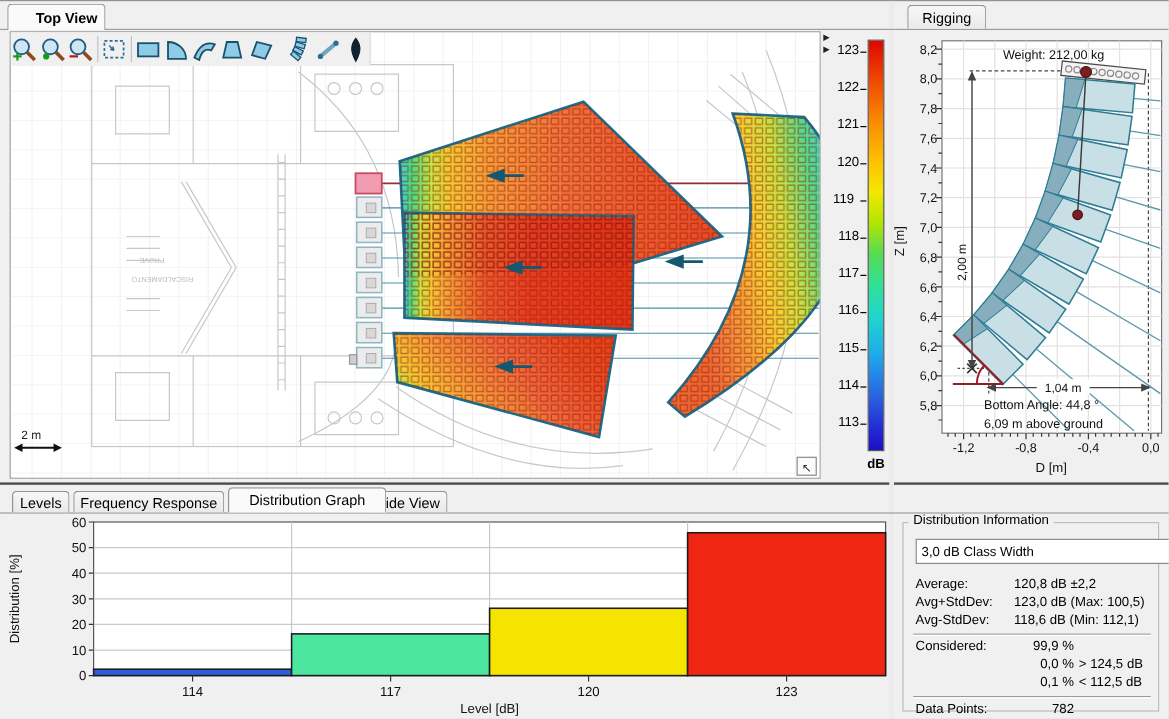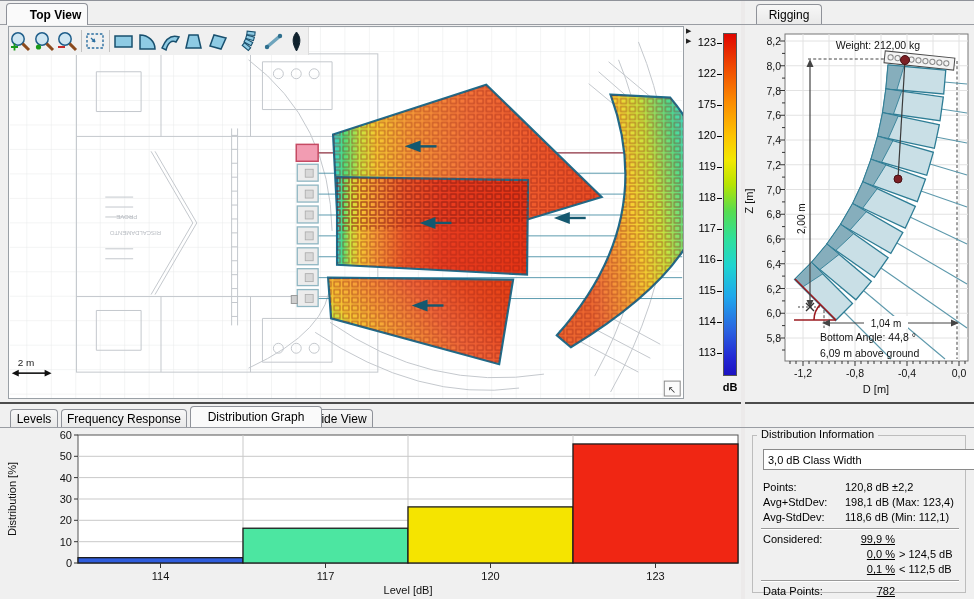--- a/index.html
+++ b/index.html
@@ -48,21 +48,21 @@
   
   #dist-info { position:absolute; left:752px; top:434px; width:214px; height:158px;
                border:1px solid #bdbdbd; }
   #dist-info .gtitle { position:absolute; top:-8px; left:4px; background:#f0f0f0; padding:0 4px; font-size:11px; }
   .combo { position:absolute; left:10px; top:13px; width:221px; height:21px; background:#fff;
            border:1px solid #8a8a8a; display:flex; align-items:center; padding:0 4px; font-size:11px; }
   .combo .chev { margin-left:auto; font-size:9px; color:#444; }
   .inforow { position:absolute; left:10px; width:196px; height:15px; font-size:11px; line-height:15px; }
   .inforow .lbl { position:absolute; left:0; }
   .inforow .val { position:absolute; left:82px; }
-  .inforow .pct { position:absolute; left:82px; width:50px; text-align:right;text-decoration:underline; }
+  .inforow .pct { position:absolute; left:82px; width:50px; text-align:right; }
   .inforow .cond { position:absolute; left:136px; }
   .isep { position:absolute; left:8px; width:198px; height:2px; border-top:1px solid #9a9a9a; border-bottom:1px solid #fff; }
 
   text { font-family:"Liberation Sans","DejaVu Sans",sans-serif; }
 </style>
 </head>
 <body>
 
 <div id="app">
 
@@ -312,23 +312,23 @@
           </svg>
       </div>
     </div>
 
     <div id="colorbar-gutter">
       <div class="cbmark" style="top:1px;">▶</div>
       <div class="cbmark" style="top:11px;">▶</div>
       <div id="colorbar"></div>
       <div class="cbtick" style="left:6px; top:10px;">123</div>
       <div class="cbtick" style="left:6px; top:41px;">122</div>
-      <div class="cbtick" style="left:6px; top:72px;">175</div>
+      <div class="cbtick" style="left:6px; top:72px;">121</div>
       <div class="cbtick" style="left:6px; top:103px;">120</div>
-      <div class="cbtick" style="left:6px; top:134px;">119</div>
+      <div class="cbtick" style="left:6px; top:134px;text-align:center;">119</div>
       <div class="cbtick" style="left:6px; top:165px;">118</div>
       <div class="cbtick" style="left:6px; top:196px;">117</div>
       <div class="cbtick" style="left:6px; top:227px;">116</div>
       <div class="cbtick" style="left:6px; top:258px;">115</div>
       <div class="cbtick" style="left:6px; top:289px;">114</div>
       <div class="cbtick" style="left:6px; top:320px;">113</div>
       <div class="cbdash" style="top:17px;"></div>
         <div class="cbdash" style="top:48px;"></div>
       <div class="cbdash" style="top:79px;"></div>
         <div class="cbdash" style="top:110px;"></div>
@@ -549,26 +549,26 @@
     <text x="406" y="165" font-size="11" fill="#111" text-anchor="middle">Level [dB]</text>
   </svg>
 
   <div id="dist-info">
     <div class="gtitle">Distribution Information</div>
     <div class="combo">
       <span>3,0 dB Class Width</span>
       <span class="chev">▾</span>
     </div>
     <div class="inforow" style="top:44px;">
-      <span class="lbl">Points:</span>
+      <span class="lbl">Average:</span>
       <span class="val">120,8 dB ±2,2</span>
       </div>
     <div class="inforow" style="top:59px;">
       <span class="lbl">Avg+StdDev:</span>
-      <span class="val">198,1 dB (Max: 123,4)</span>
+      <span class="val">123,0 dB (Max: 100,5)</span>
       </div>
     <div class="inforow" style="top:74px;">
       <span class="lbl">Avg-StdDev:</span>
       <span class="val">118,6 dB (Min: 112,1)</span>
       </div>
     <div class="isep" style="top:92px;"></div>
     <div class="inforow" style="top:96px;">
       <span class="lbl">Considered:</span>
       <span class="pct">99,9 %</span>
       </div>

